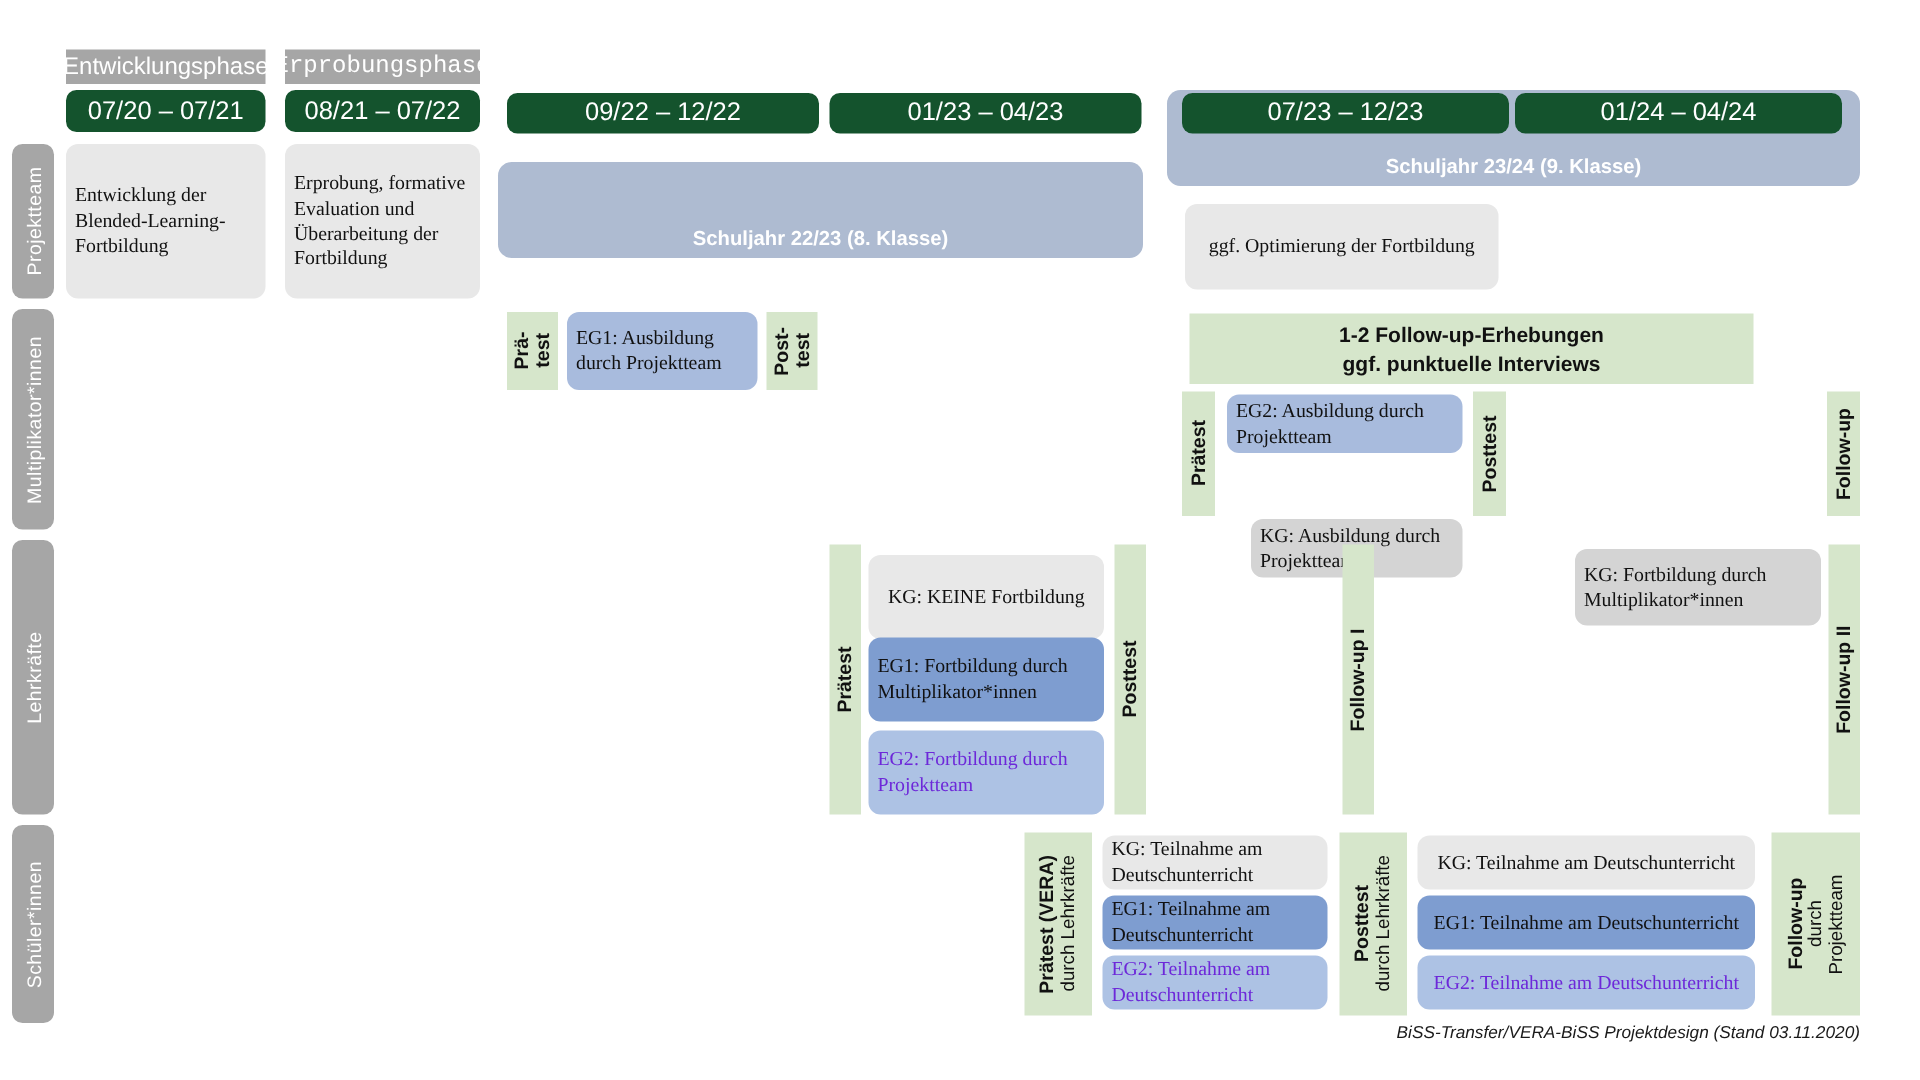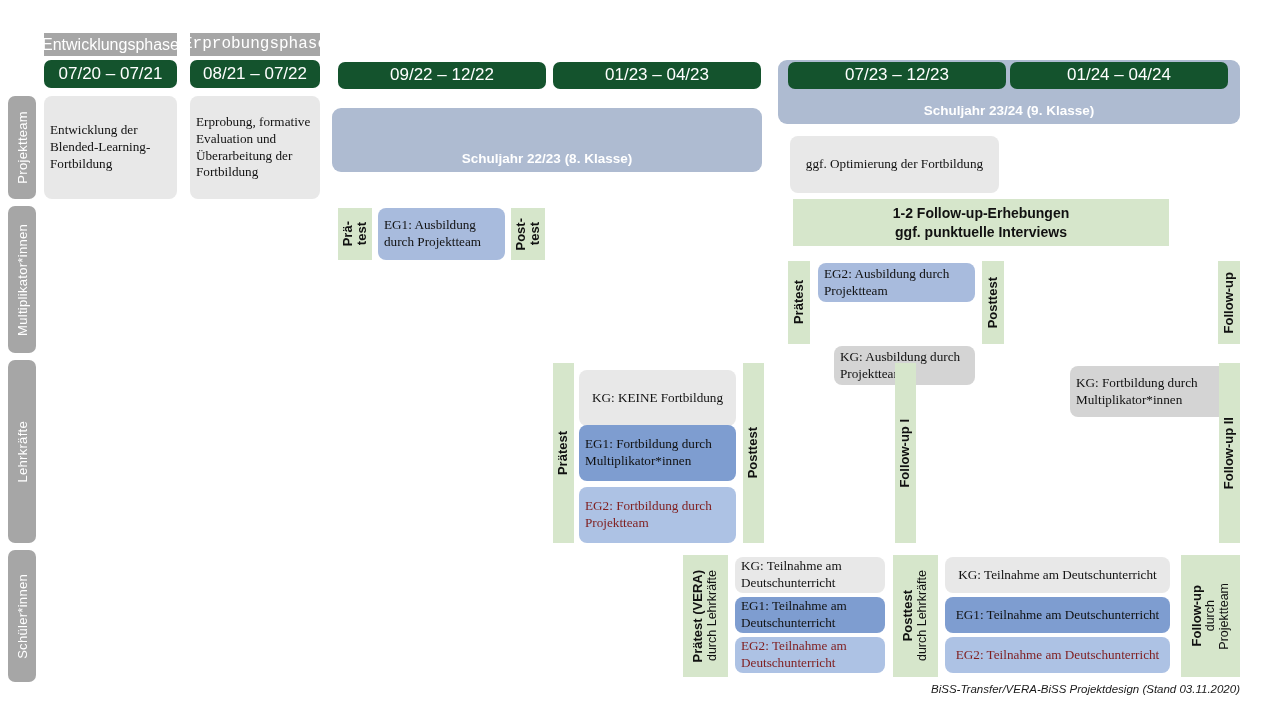--- a/index.html
+++ b/index.html
@@ -62,21 +62,21 @@
     display:flex;align-items:center;justify-content:center;
     text-align:left;
     font-size:13.2px;line-height:1.28;
     padding:2px 6px;
     font-family:Liberation Serif, serif;
   }
   .box.grey  {background:#e8e8e8;color:#111;}
   .box.grey2 {background:#d4d4d4;color:#111;}
   .box.blue-mid {background:#a8bbdd;color:#111;}
   .box.blue-dark{background:#7e9dd0;color:#111;}
-  .box.blue-light{background:#adc2e4;color:#7f1d1d;}
+  .box.blue-light{background:#adc2e4;color:#6d28d9;}
 
   
   .green{
     background:#d6e6cb;color:#111;
     display:flex;align-items:center;justify-content:center;
   }
   .green .vtext{
     writing-mode:vertical-rl;
     transform:rotate(180deg);
     text-align:center;
@@ -170,21 +170,21 @@
 
   <div class="abs box blue-mid" style="left:378px;top:208px;width:127px;height:52px;">EG1: Ausbildung durch Projektteam</div>
 
   <div class="abs green" style="left:511px;top:208px;width:34px;height:52px;">
     <div class="vstack">
       <div class="col b">Post-</div>
       <div class="col b">test</div>
     </div>
   </div>
 
-  <div class="abs green-h" style="left:793px;top:199px;width:376px;height:47px;">
+  <div class="abs green-h" style="left:793px;top:209px;width:376px;height:47px;">
     <div>
       <div>1-2 Follow-up-Erhebungen</div>
       <div>ggf. punktuelle Interviews</div>
     </div>
   </div>
 
   <div class="abs green" style="left:788px;top:261px;width:22px;height:83px;">
     <div class="vtext">Prätest</div>
   </div>
 
@@ -211,21 +211,21 @@
   <div class="abs box blue-light" style="left:579px;top:487px;width:157px;height:56px;">EG2: Fortbildung durch Projektteam</div>
 
   <div class="abs green" style="left:743px;top:363px;width:21px;height:180px;">
     <div class="vtext">Posttest</div>
   </div>
 
   <div class="abs green" style="left:895px;top:363px;width:21px;height:180px;">
     <div class="vtext">Follow-up I</div>
   </div>
 
-  <div class="abs box grey2" style="left:1050px;top:366px;width:164px;height:51px;margin-left:20px;">KG: Fortbildung durch Multiplikator*innen</div>
+  <div class="abs box grey2" style="left:1050px;top:366px;width:164px;height:51px;">KG: Fortbildung durch Multiplikator*innen</div>
 
   <div class="abs green" style="left:1219px;top:363px;width:21px;height:180px;">
     <div class="vtext">Follow-up II</div>
   </div>
 
   <div class="abs green" style="left:683px;top:555px;width:45px;height:122px;">
     <div class="vstack">
       <div class="col b">Prätest (VERA)</div>
       <div class="col">durch Lehrkräfte</div>
     </div>

